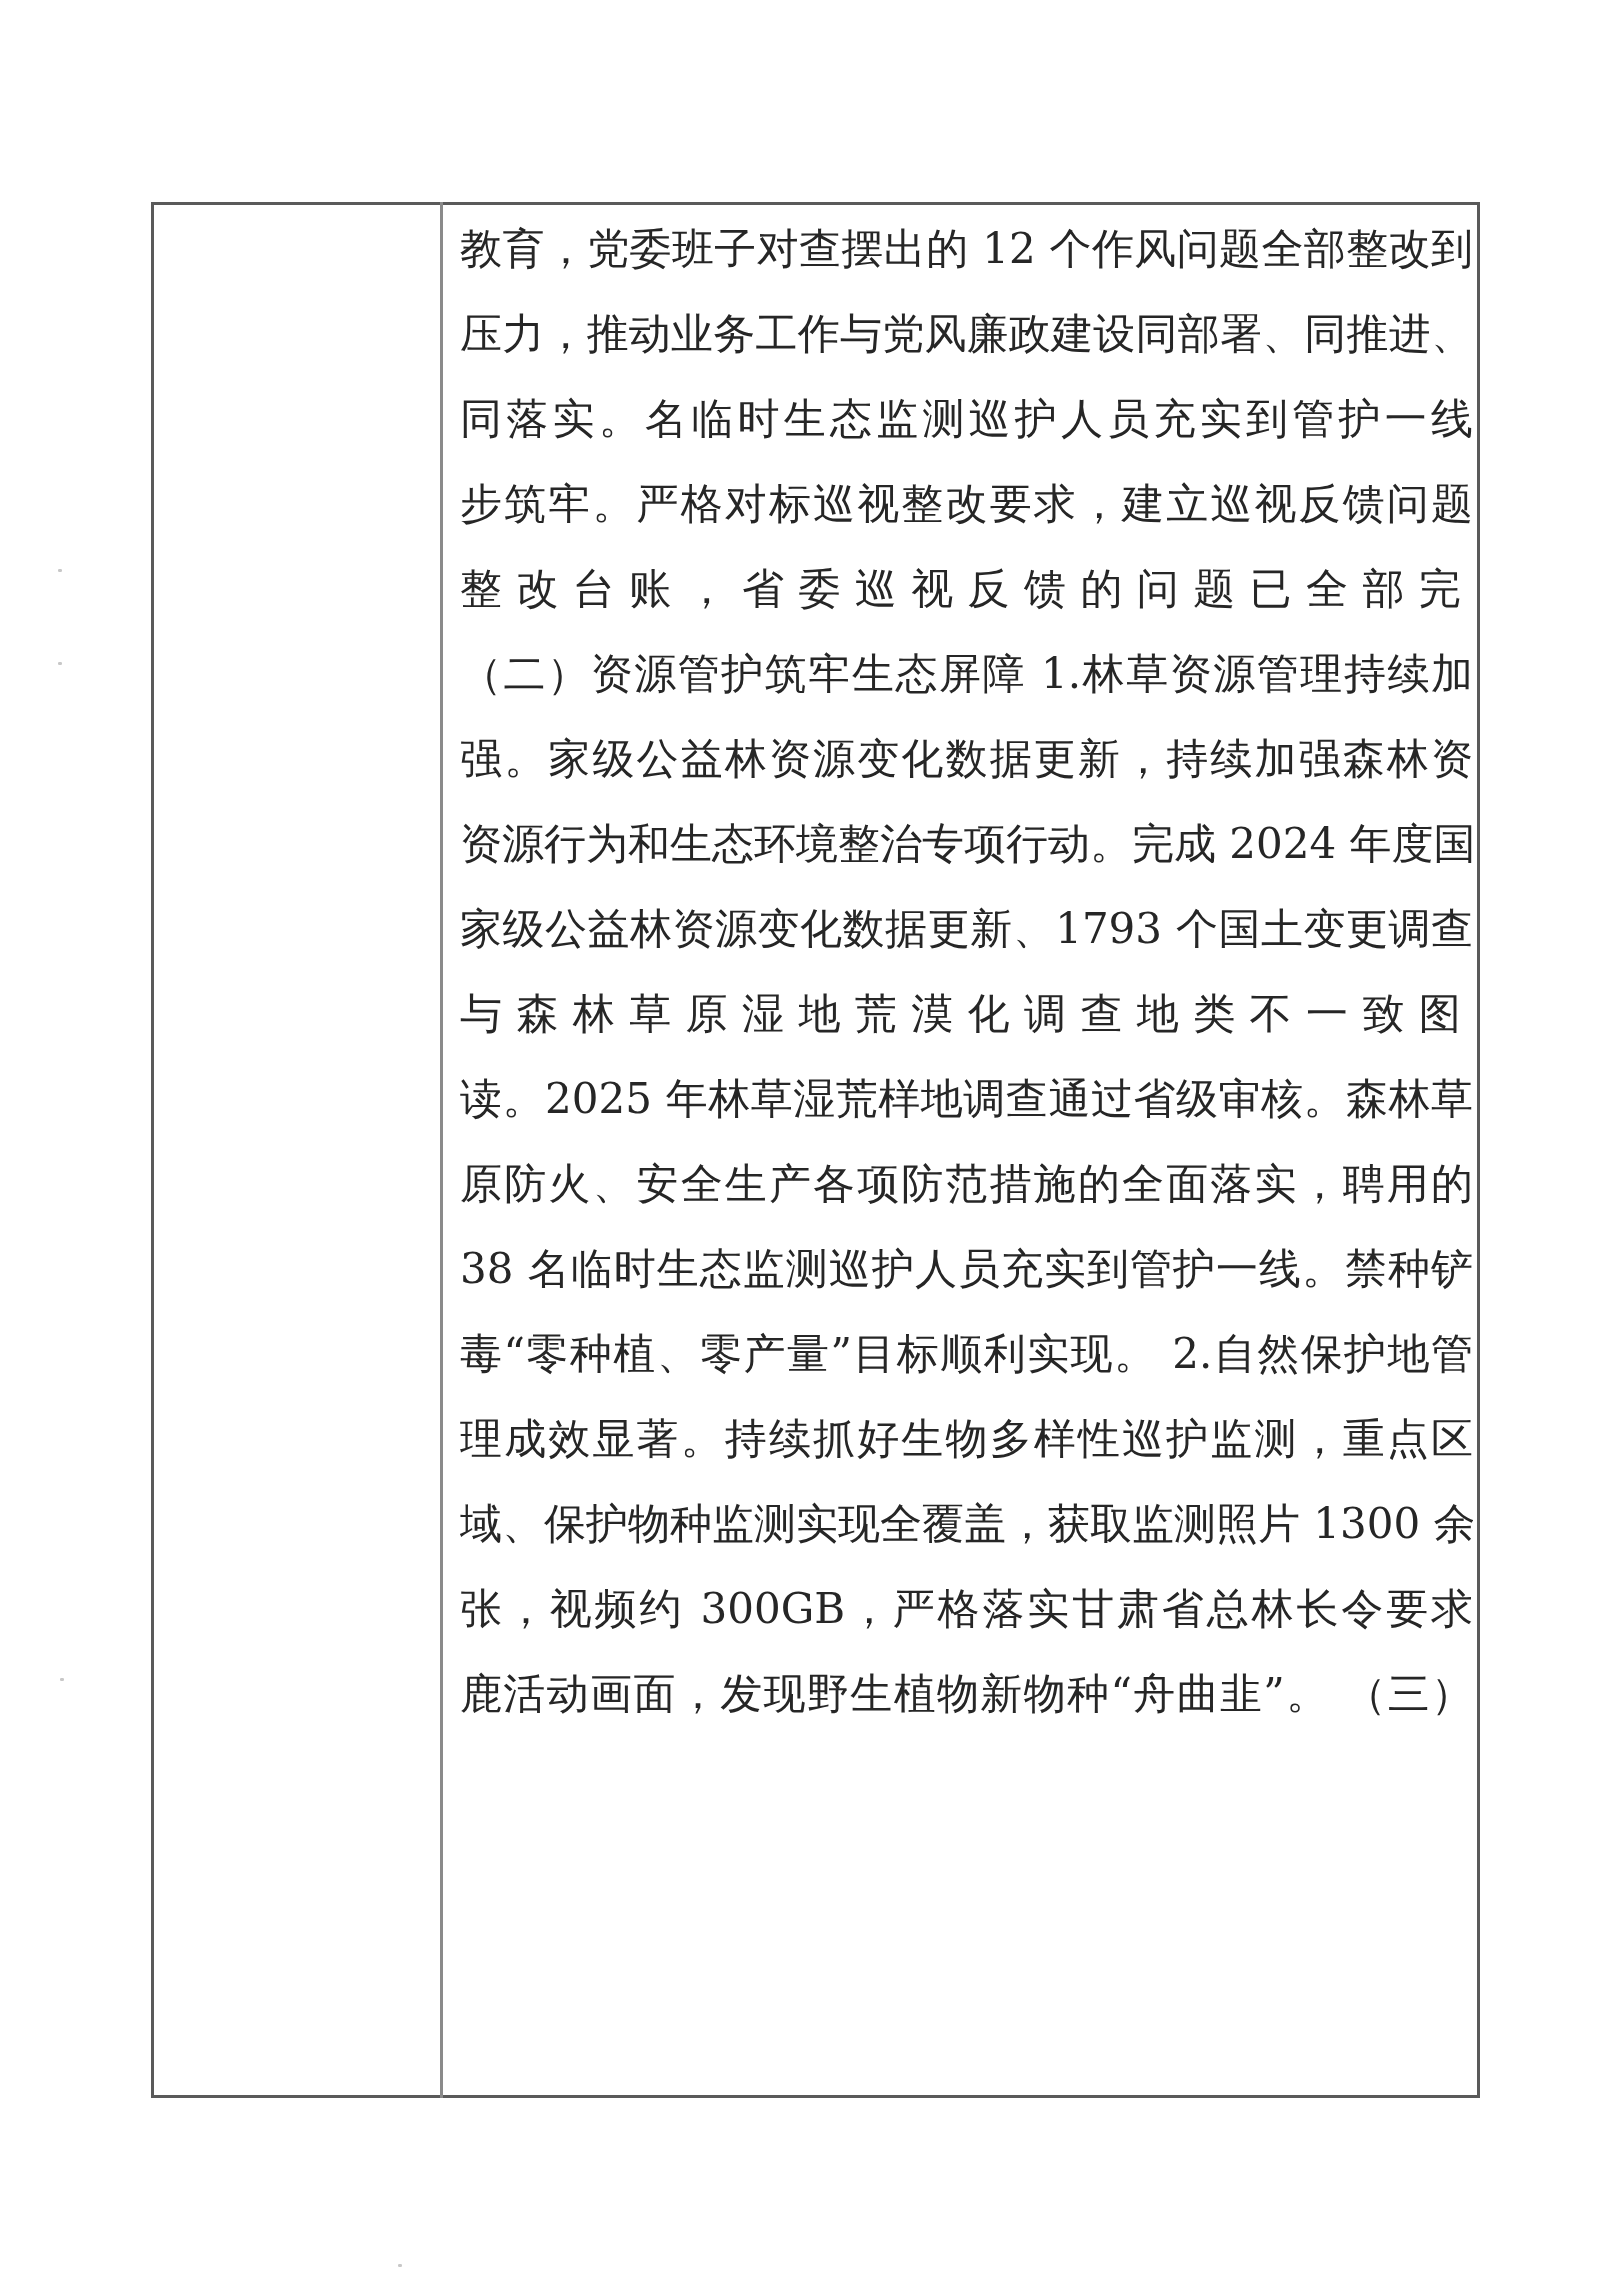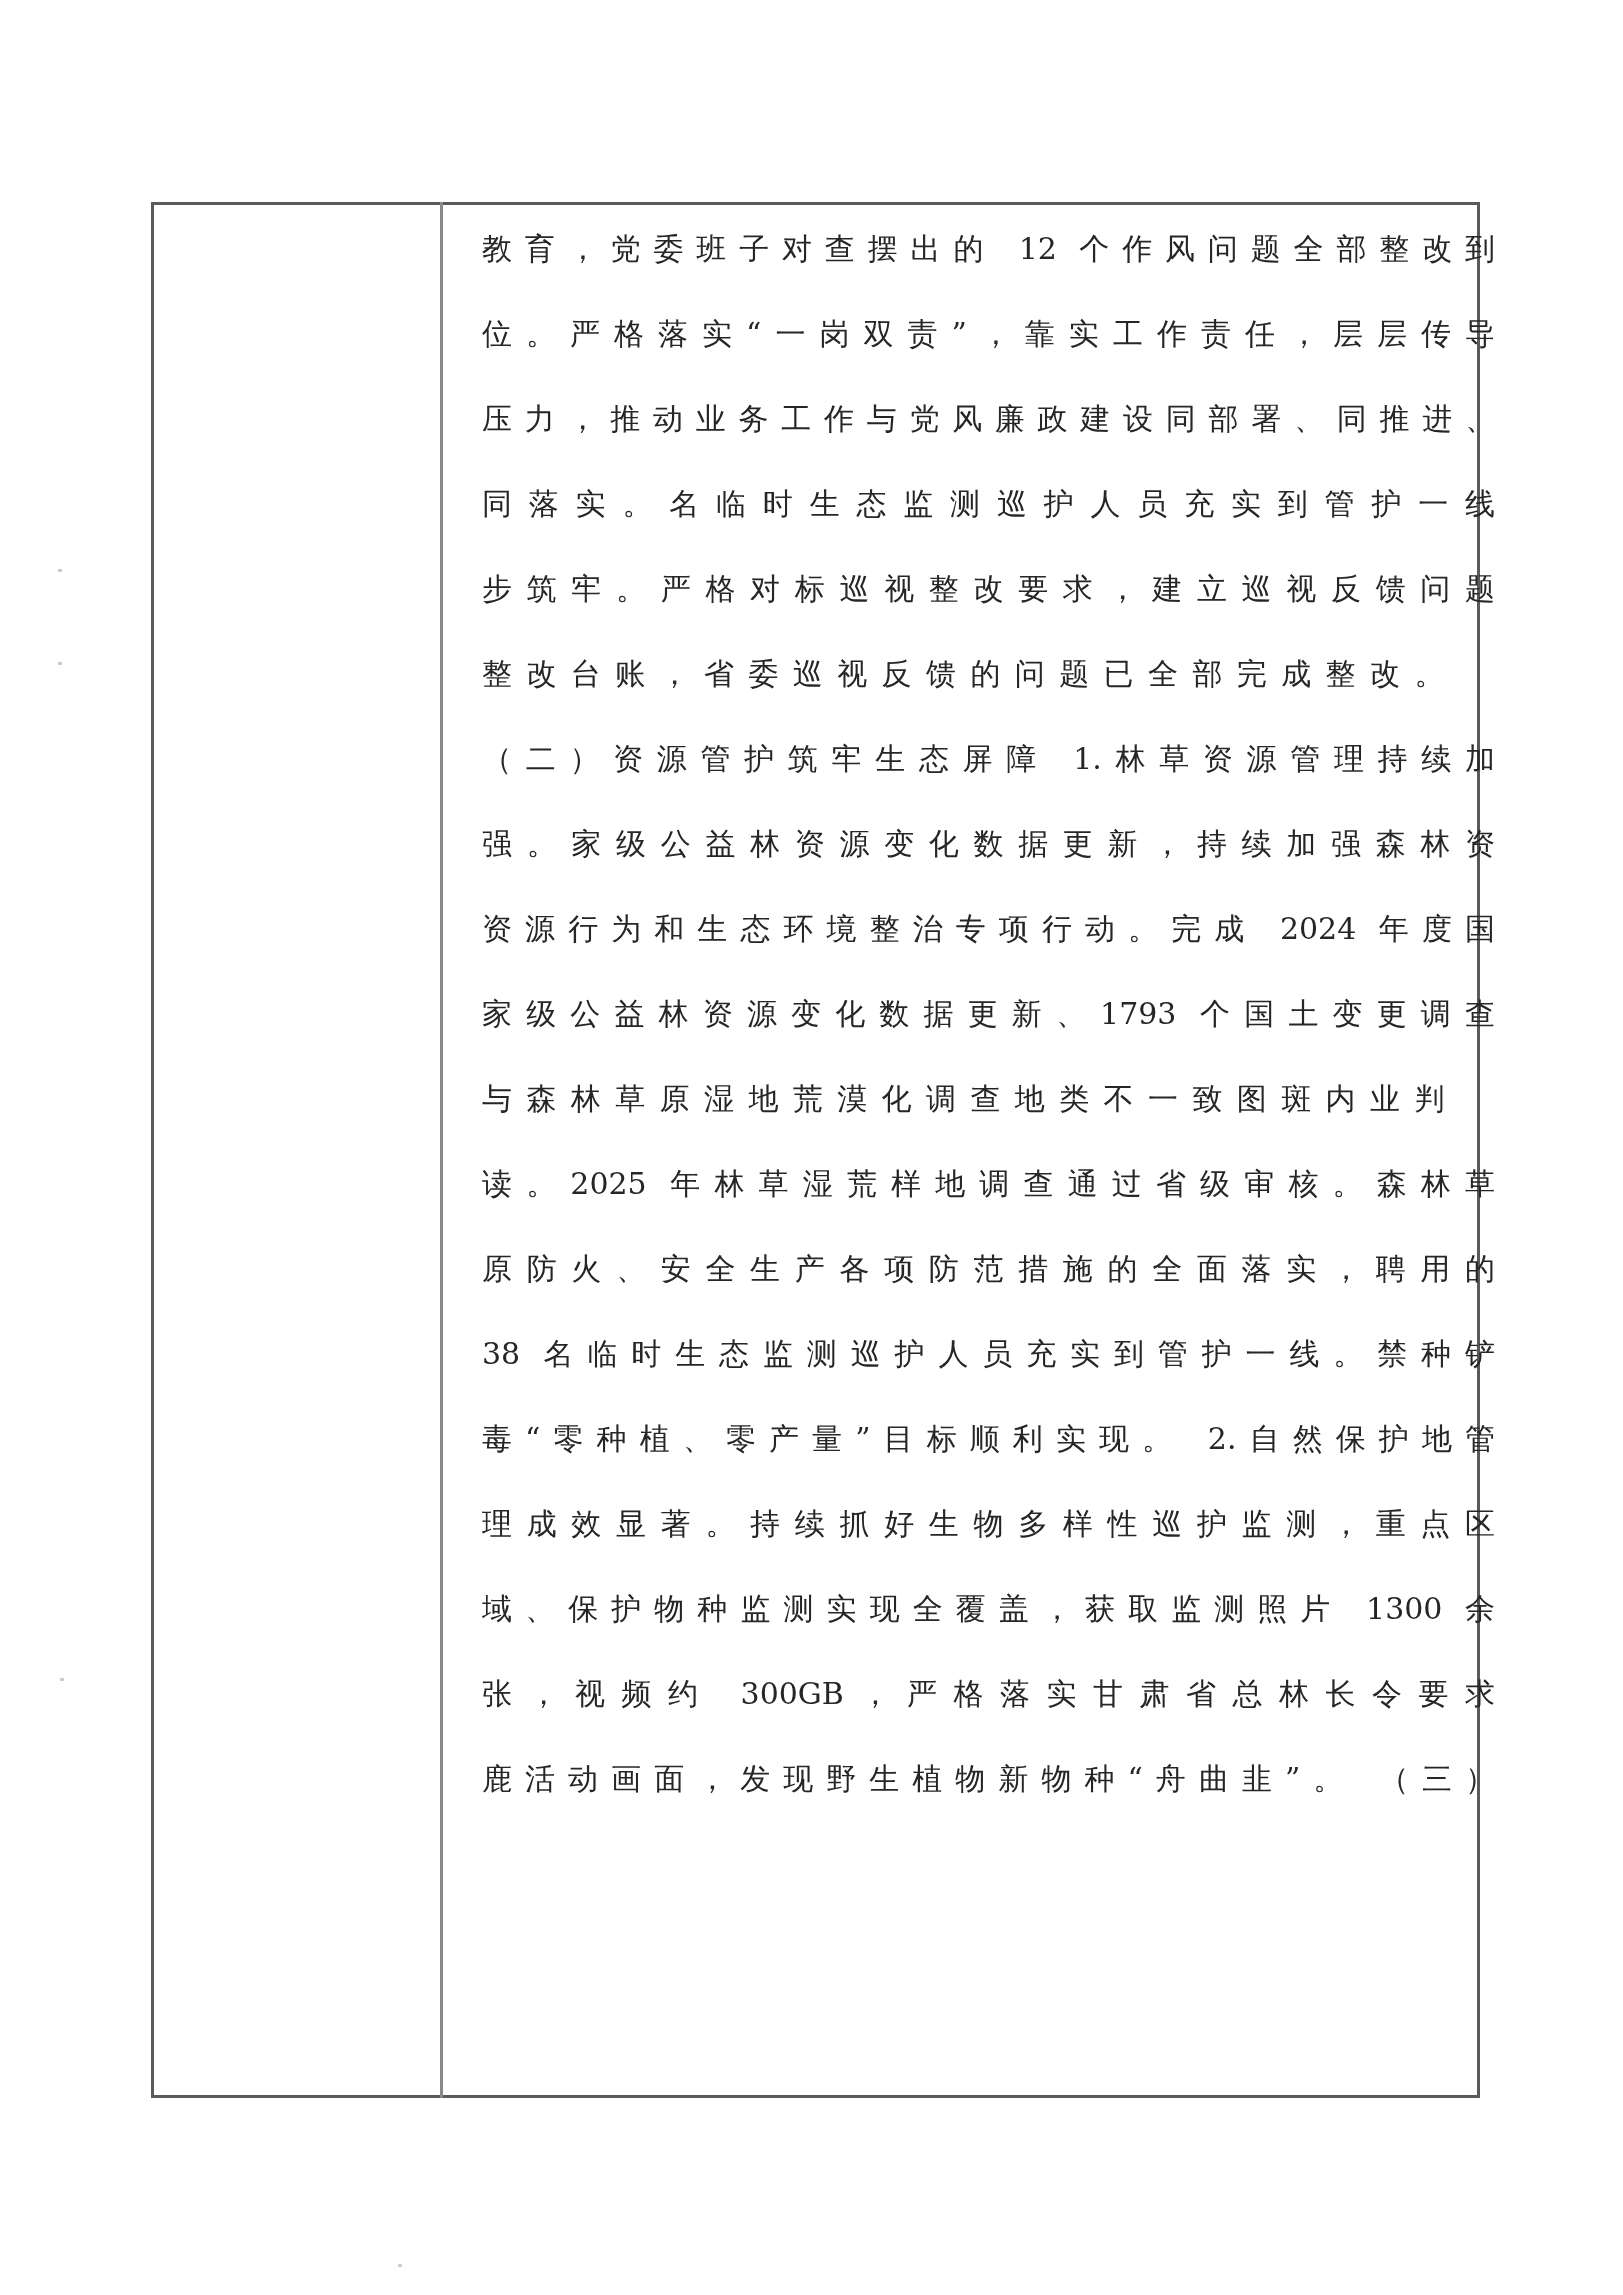--- a/index.html
+++ b/index.html
@@ -8,43 +8,42 @@
   .table-frame {
     position: absolute; left: 151px; top: 202px; width: 1329px; height: 1896px;
     border: 3.3px solid #5a5a5a; box-sizing: border-box;
   }
   .col-divider {
     position: absolute; left: 440px; top: 202px; width: 2.6px; height: 1896px;
     background: #8a8a8a;
   }
   .left-cell { position: absolute; left: 154px; top: 205px; width: 286px; height: 1889px; }
   .text-cell {
-    position: absolute; left: 482px; top: 206px; width: 1013px;
+    position: absolute; left: 460px; top: 206px; width: 1013px;
     font-family: "DejaVu Serif", "Liberation Serif", serif;
-    color: #262626; font-size: 30px; line-height: 85px;
+    color: #262626; font-size: 42px; line-height: 85px;
   }
   .line {
     display: block; height: 85px; white-space: nowrap;
     text-align: justify; text-align-last: justify; letter-spacing: 0;
     overflow: hidden;
   }
   .line.short { text-align-last: left; letter-spacing: 14.4px; }
   .scan-dot { position: absolute; width: 3.9px; height: 3.3px; background: #c8c8c8; border-radius: 1.3px; }
 </style>
 </head>
 <body>
 
 <div class="page">
   <div class="table-frame"></div>
   <div class="col-divider"></div>
   <div class="left-cell"></div>
 
   <div class="text-cell">
     <span class="line">教育，党委班子对查摆出的 12 个作风问题全部整改到</span>
-    <span class="line">位。严格落实“一岗双责”，靠实工作责任，层层传导</span>
     <span class="line">压力，推动业务工作与党风廉政建设同部署、同推进、</span>
     <span class="line">同落实。名临时生态监测巡护人员充实到管护一线</span>
     <span class="line">步筑牢。严格对标巡视整改要求，建立巡视反馈问题</span>
     <span class="line short">整改台账，省委巡视反馈的问题已全部完成整改。</span>
     <span class="line">（二）资源管护筑牢生态屏障 1.林草资源管理持续加</span>
     <span class="line">强。家级公益林资源变化数据更新，持续加强森林资</span>
     <span class="line">资源行为和生态环境整治专项行动。完成 2024 年度国</span>
     <span class="line">家级公益林资源变化数据更新、1793 个国土变更调查</span>
     <span class="line short">与森林草原湿地荒漠化调查地类不一致图斑内业判</span>
     <span class="line">读。2025 年林草湿荒样地调查通过省级审核。森林草</span>

